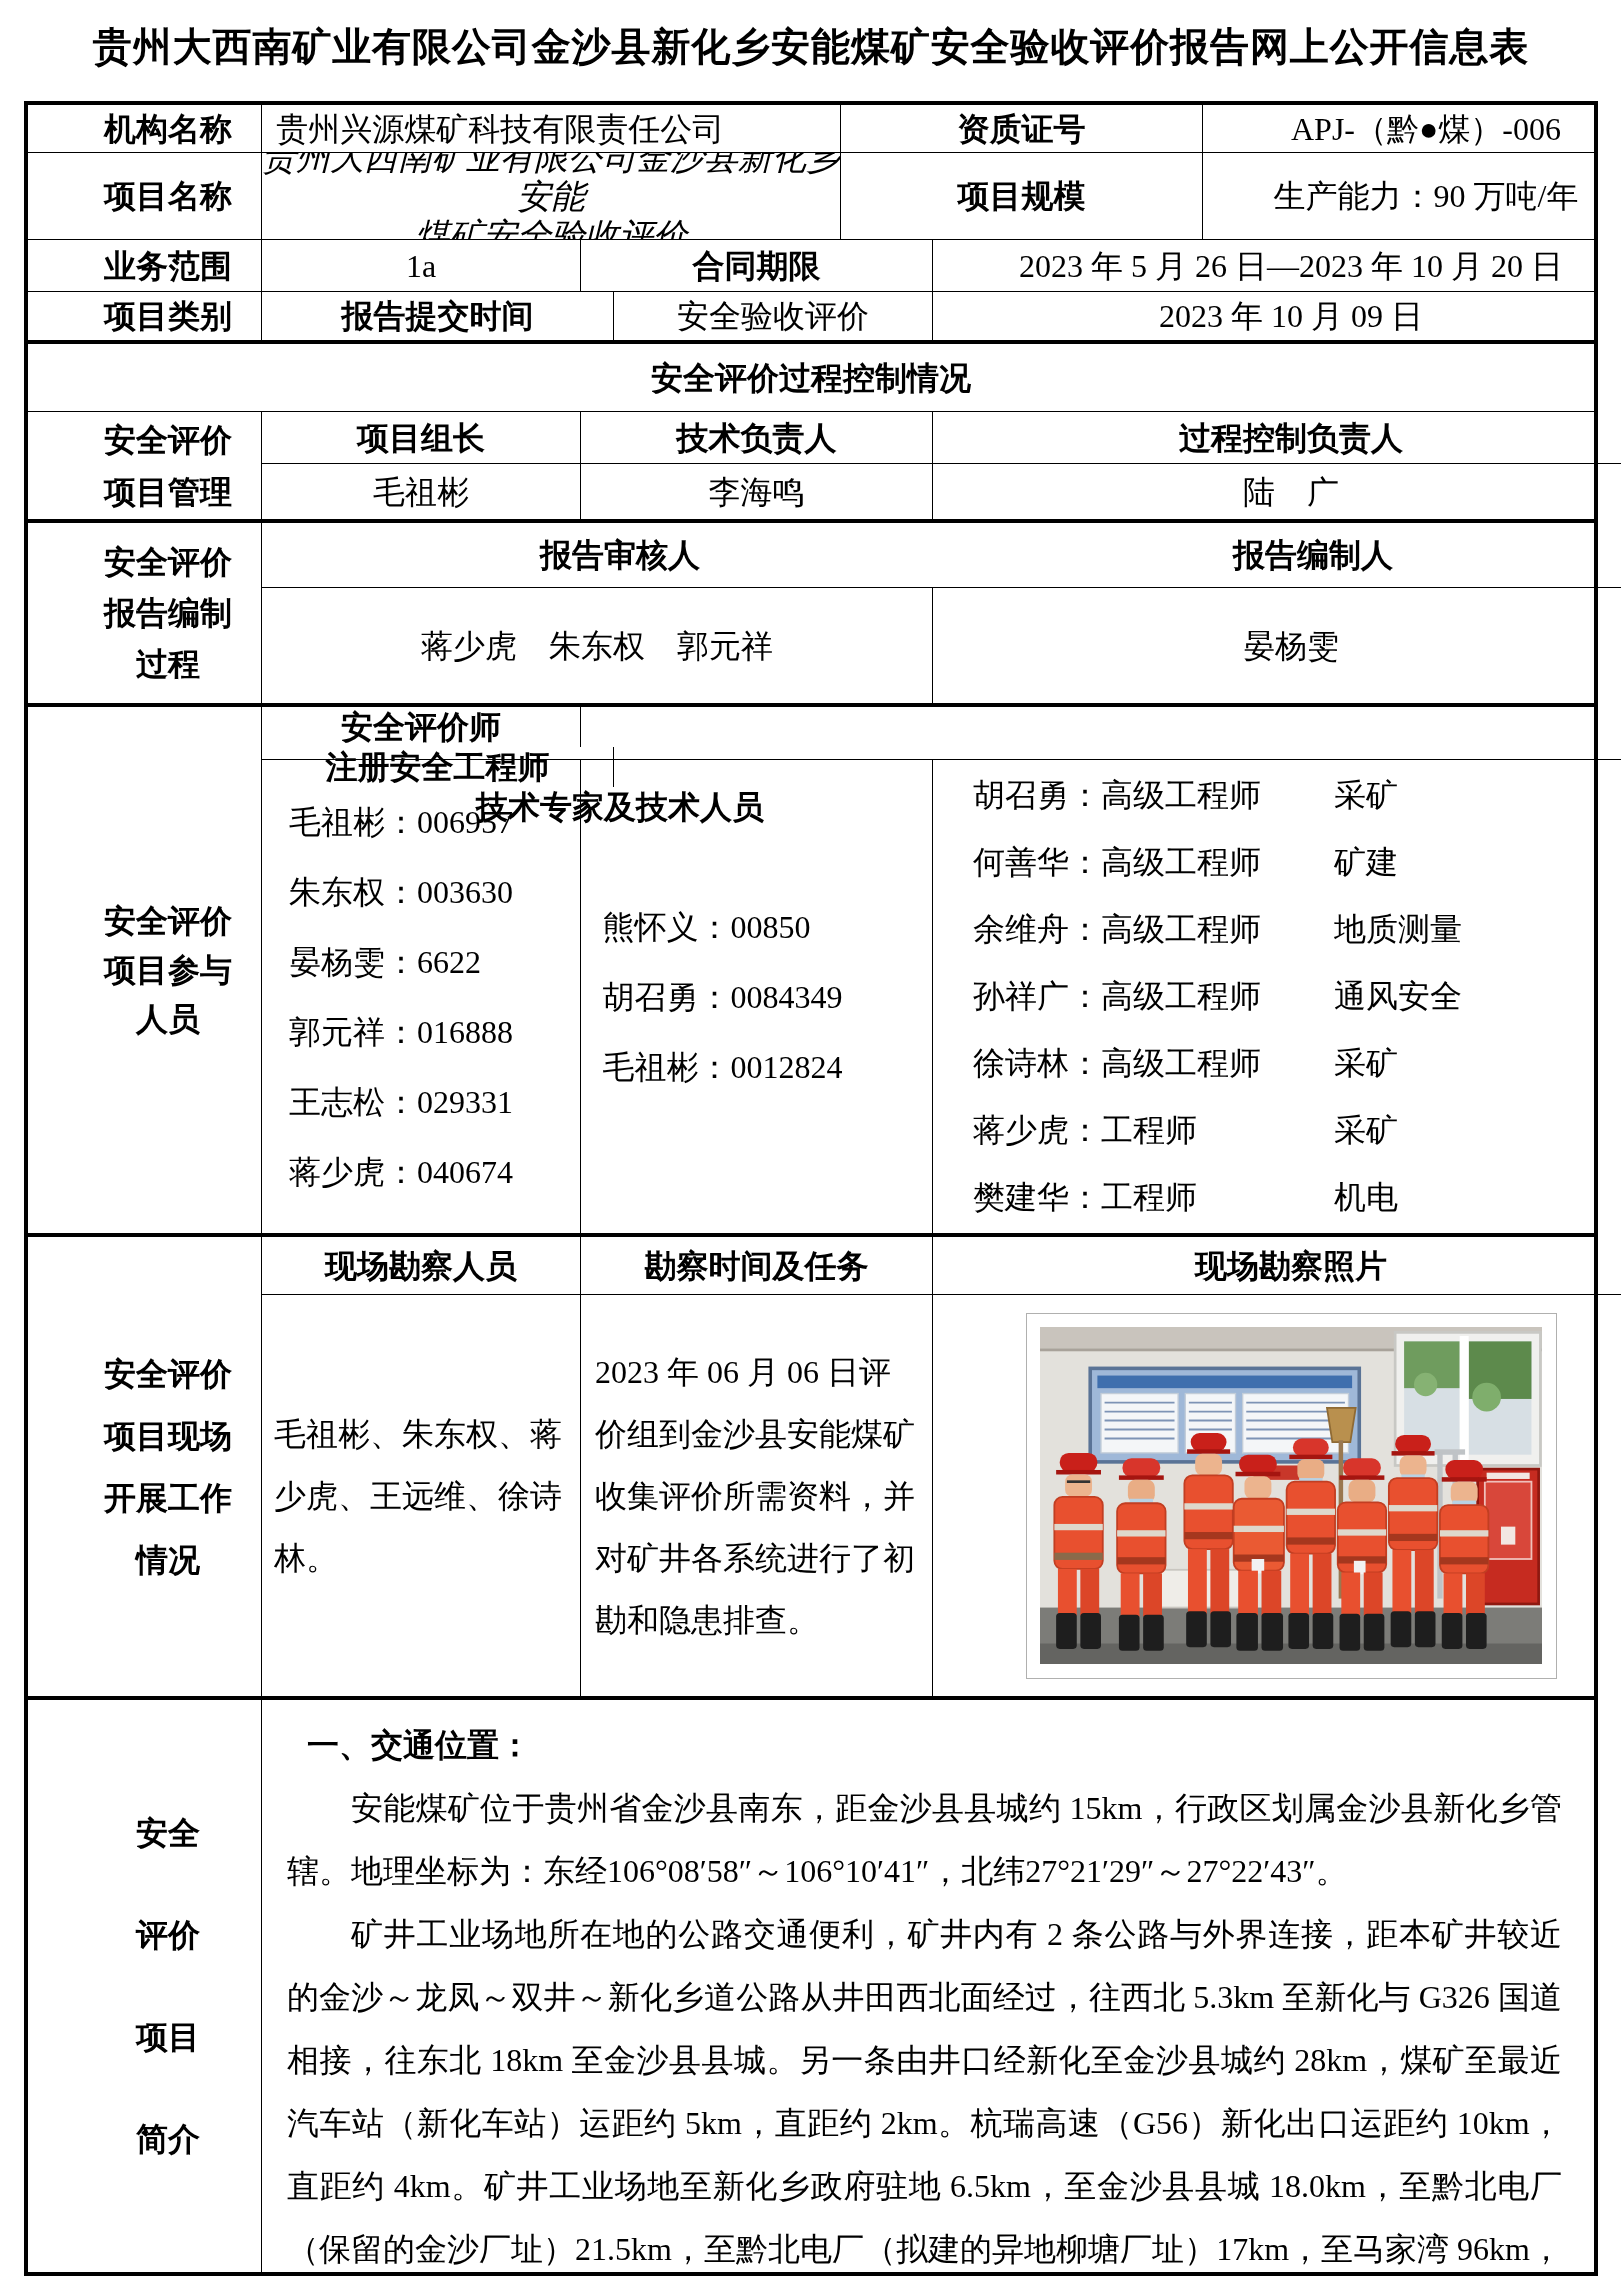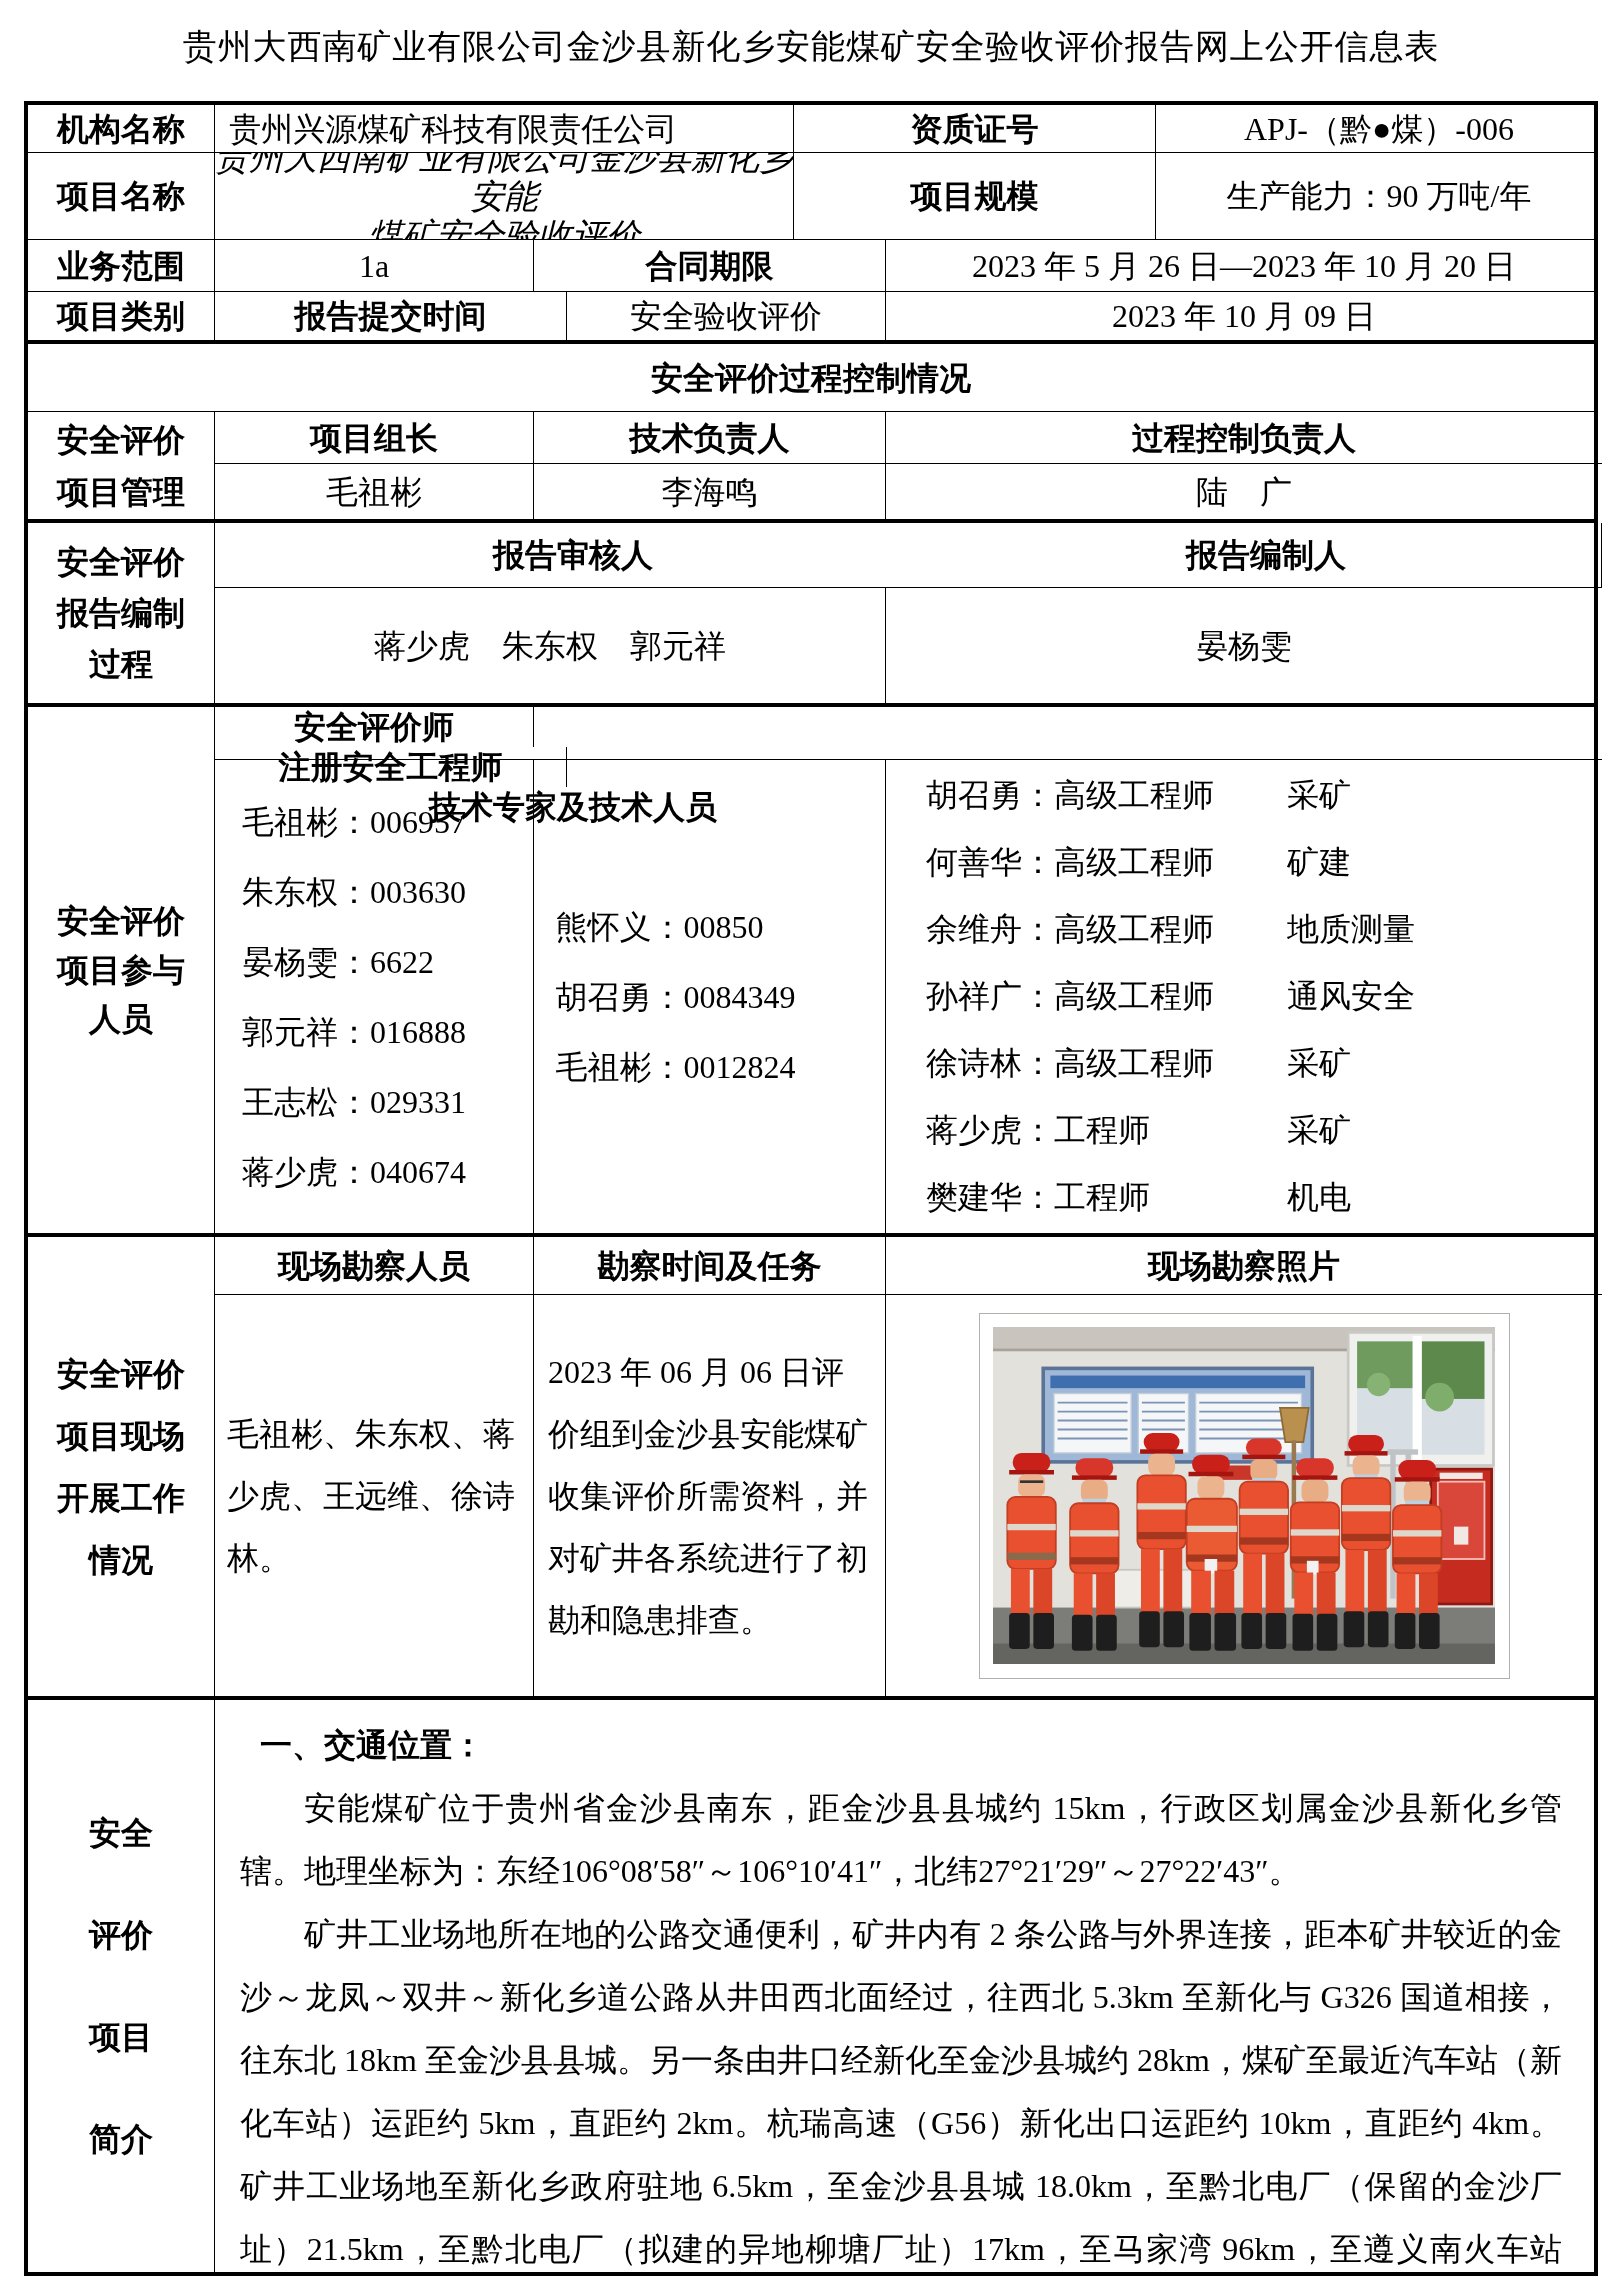--- a/index.html
+++ b/index.html
@@ -1,28 +1,28 @@
 <!DOCTYPE html>
 <html style="font-size:14.3px"><head>
 <meta charset="utf-8">
 <style>
   html,body{margin:0;padding:0;background:#ffffff;}
   body{width:1622px;height:2293px;position:relative;font-family:"Liberation Serif","DejaVu Serif",serif;color:#000;}
-  .title{margin:23px 24px 0 24px;text-align:center;font-size:34px;font-weight:400;line-height:48px;letter-spacing:0.9px;}
+  .title{margin:23px 24px 0 24px;text-align:center;font-size:39px;font-weight:700;line-height:48px;letter-spacing:0.9px;}
   .tbl{position:absolute;left:24px;top:101px;width:1574px;border:4.5px solid #000;box-sizing:border-box;background:#fff;}
   .row{display:flex;border-bottom:1.8px solid #000;box-sizing:border-box;}
   .row.thick{border-bottom-width:4.5px;}
   .row.lastrow{border-bottom:none;}
   .cell{box-sizing:border-box;border-right:1.8px solid #000;display:flex;align-items:center;justify-content:center;font-size:32px;line-height:1.25;text-align:center;overflow:hidden;}
   .cell.lastc{border-right:none;}
   .cell.leftal{justify-content:flex-start;text-align:left;}
   .hd{font-weight:700;}
   .pre{white-space:pre-line;}
   
-  .wlab{width:187px;flex:none;}
+  .wlab{width:187px;flex:none;margin-left:47px;}
   .w2a{width:579px;flex:none;} .w3a{width:362px;flex:none;} .w4a{width:446px;flex:none;}
   .w2{width:319px;flex:none;} .w3{width:352px;flex:none;} .w4{width:716px;flex:none;}
   .w23{width:671px;flex:none;} .w4b{width:716px;flex:none;}
   
   .hr1{height:48px;} .hr2{height:87px;} .hr3{height:52px;} .hr4{height:52px;} .hr5{height:68px;}
   .hr6{height:52px;} .hr7{height:55px;} .hr8{height:65px;} .hr9{height:115px;}
   .hr10{height:53px;flex-direction:column;} .hr11{height:473px;} .hr12{height:58px;} .hr13{height:401px;} .hr14{height:572px;}
   
   .section{display:flex;}
   .seccontent{flex:1;display:flex;flex-direction:column;}

